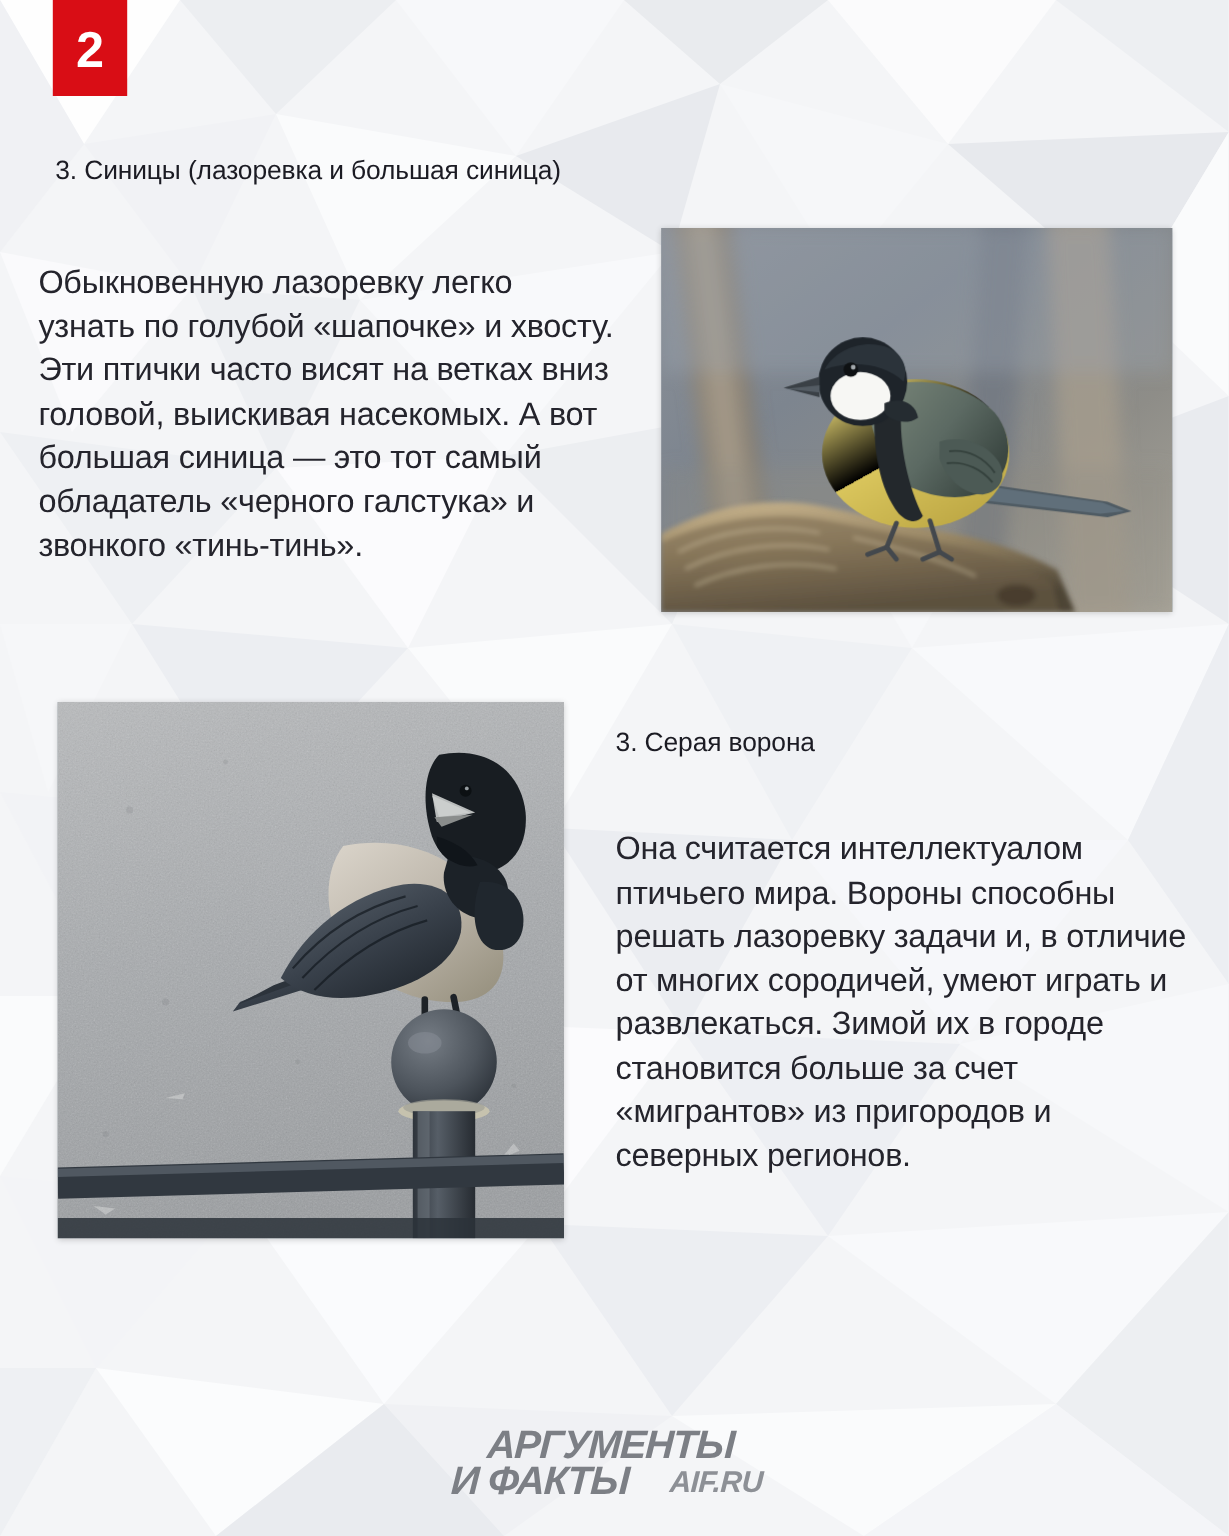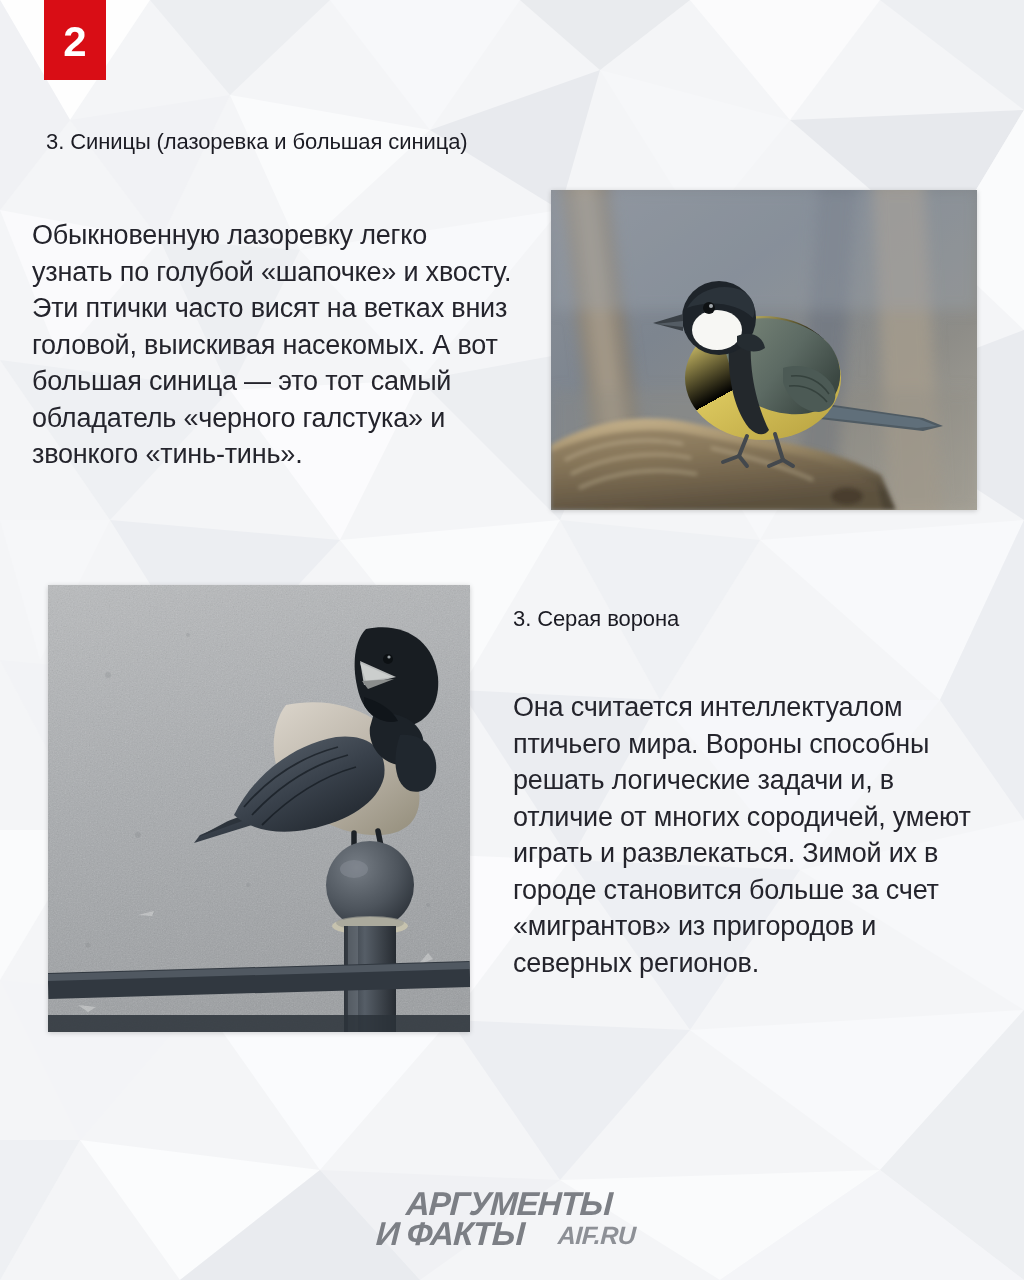--- a/index.html
+++ b/index.html
@@ -296,21 +296,21 @@
           <path d="M188,266 L196,276"></path>
           <path d="M232,270 L218,276"></path>
           <path d="M232,270 L242,276"></path>
         </g>
       </g>
     </svg>
   </div>
 
   <h2 class="heading" id="heading-crow">3. Серая ворона</h2>
 
-  <p class="body-text" id="text-crow">Она считается интеллектуалом птичьего мира. Вороны способны решать логические задачи и, в отличие от многих сородичей, умеют играть и развлекаться. Зимой их в городе становится больше за счет «мигрантов» из пригородов и северных регионов.</p>
+  <p class="body-text" id="text-crow">Она считается интеллектуалом птичьего мира. Вороны способны решать лазоревку задачи и, в отличие от многих сородичей, умеют играть и развлекаться. Зимой их в городе становится больше за счет «мигрантов» из пригородов и северных регионов.</p>
 
   <div class="photo" id="photo-crow">
     <svg viewBox="0 0 422 447" preserveAspectRatio="xMidYMid slice" aria-hidden="true">
       <defs>
         <linearGradient id="asphalt" x1="0" y1="0" x2="0.2" y2="1">
           <stop offset="0%" stop-color="#b9bbbd"></stop>
           <stop offset="50%" stop-color="#a8abae"></stop>
           <stop offset="100%" stop-color="#9b9ea1"></stop>
         </linearGradient>
         <linearGradient id="crowBody" x1="0.1" y1="0" x2="0.9" y2="1">

